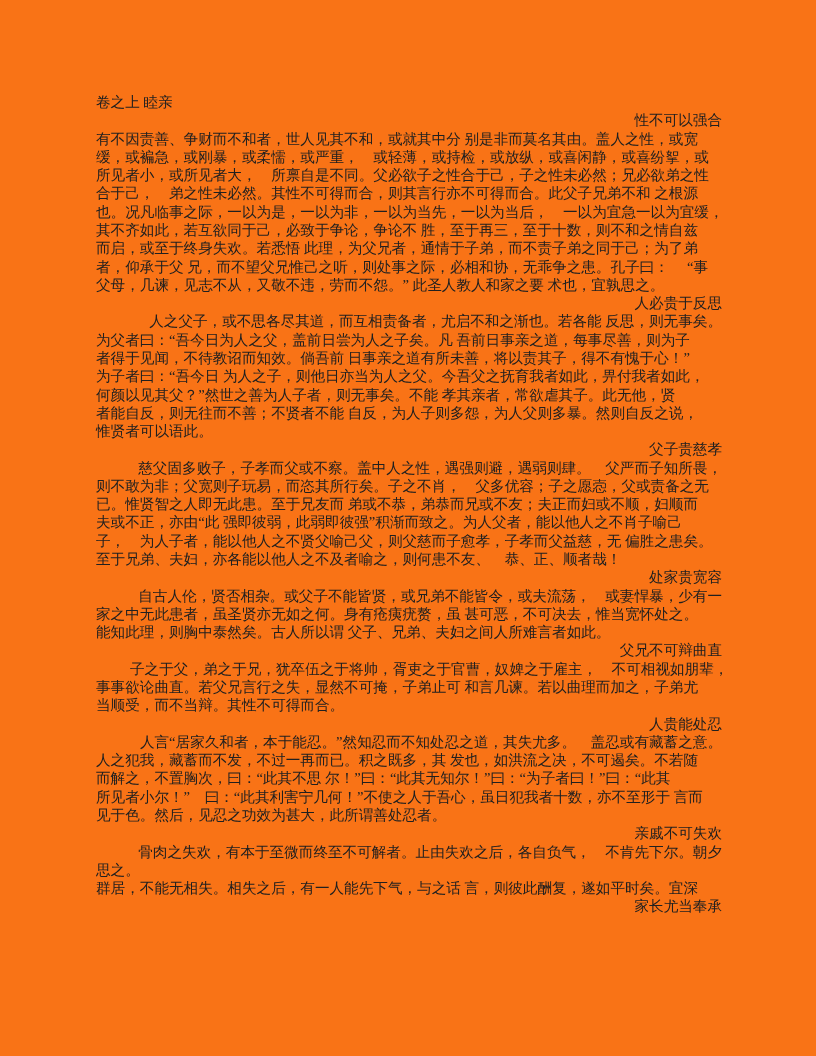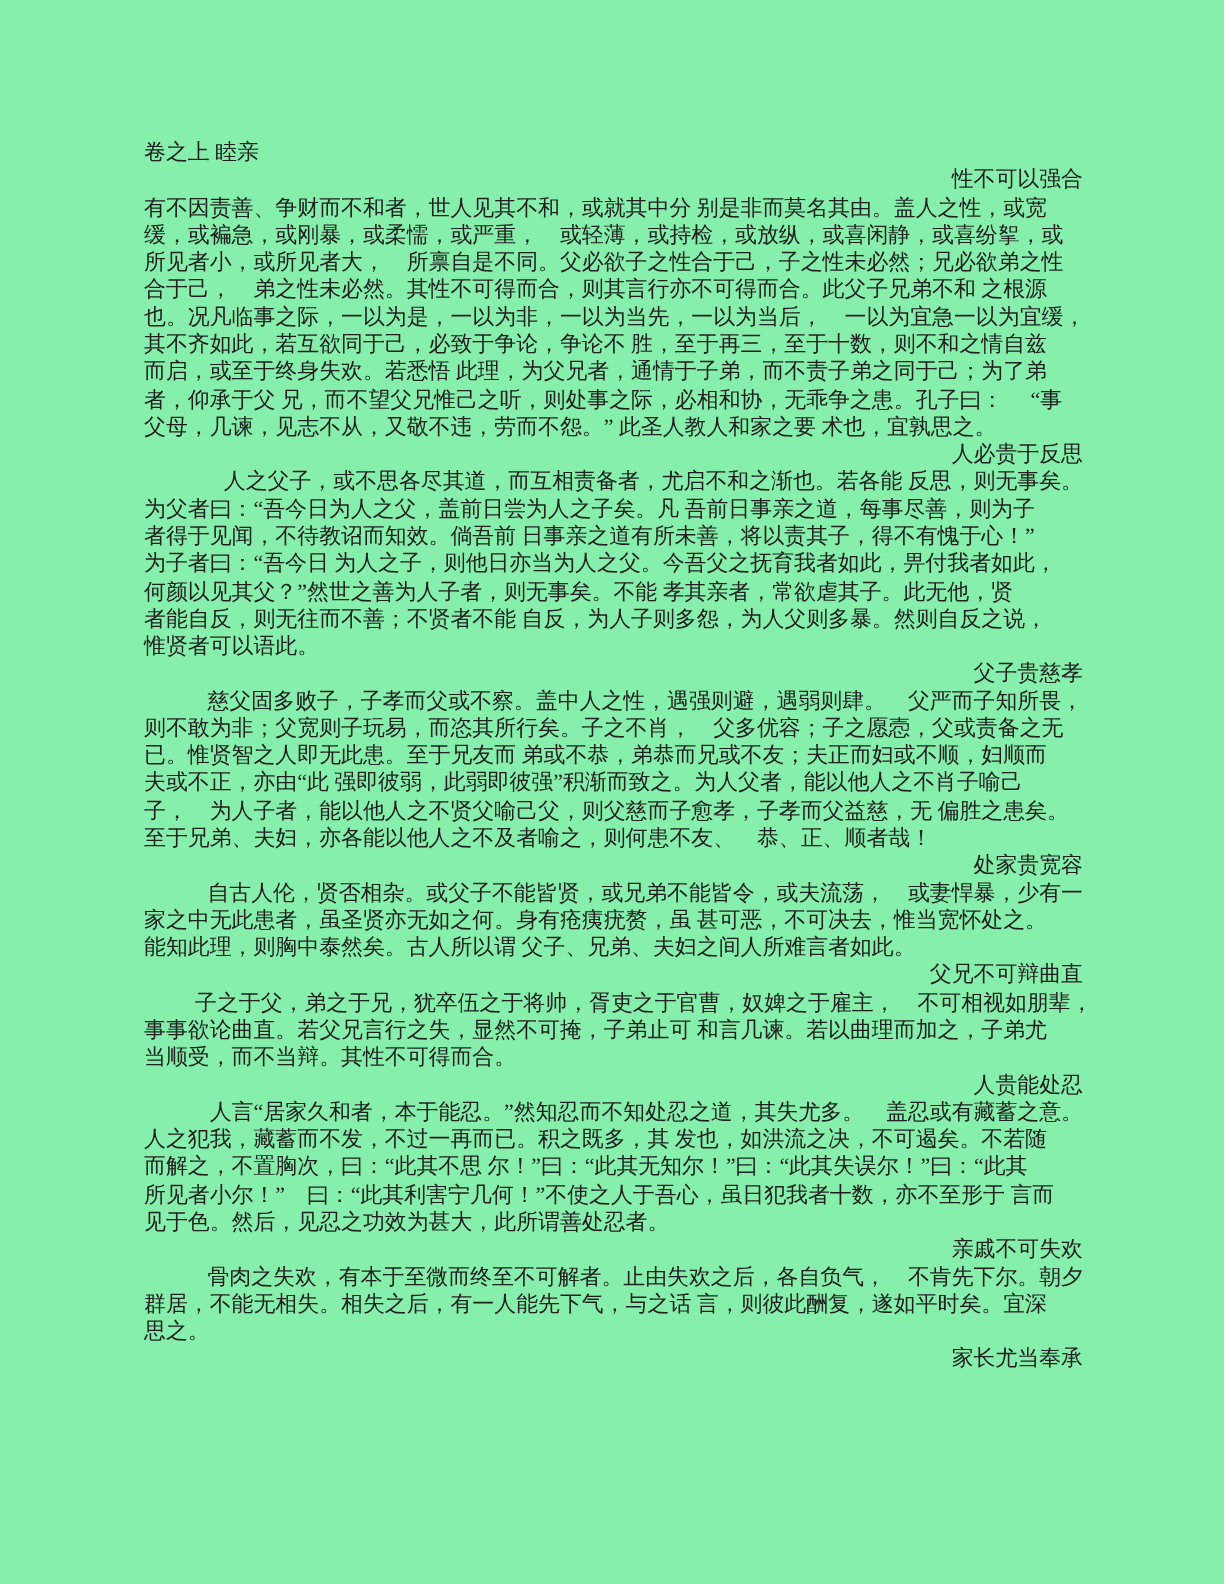--- a/index.html
+++ b/index.html
@@ -5,21 +5,21 @@
   html, body {
     margin: 0;
     padding: 0;
     background: #ffffff;
   }
   .page {
     position: relative;
     width: 816px;
     height: 1056px;
     box-sizing: border-box;
-    background: #86efac;
+    background: #f97316;
     padding: 93px 95px 0 96px;
     overflow: hidden;
   }
   .text-block {
     width: 626px;
   }
   .line {
     font-family: "Liberation Serif", "DejaVu Serif", serif;
     font-size: 14.6px;
     line-height: 18.28px;
@@ -67,22 +67,22 @@
       <div class="line indent">自古人伦，贤否相杂。或父子不能皆贤，或兄弟不能皆令，或夫流荡，　或妻悍暴，少有一</div>
       <div class="line">家之中无此患者，虽圣贤亦无如之何。身有疮痍疣赘，虽 甚可恶，不可决去，惟当宽怀处之。</div>
       <div class="line">能知此理，则胸中泰然矣。古人所以谓 父子、兄弟、夫妇之间人所难言者如此。</div>
       <div class="line indent">父兄不可辩曲直</div>
       <div class="line indent">子之于父，弟之于兄，犹卒伍之于将帅，胥吏之于官曹，奴婢之于雇主，　不可相视如朋辈，</div>
       <div class="line">事事欲论曲直。若父兄言行之失，显然不可掩，子弟止可 和言几谏。若以曲理而加之，子弟尤</div>
       <div class="line">当顺受，而不当辩。其性不可得而合。</div>
       <div class="line indent">人贵能处忍</div>
       <div class="line indent">人言“居家久和者，本于能忍。”然知忍而不知处忍之道，其失尤多。　盖忍或有藏蓄之意。</div>
       <div class="line">人之犯我，藏蓄而不发，不过一再而已。积之既多，其 发也，如洪流之决，不可遏矣。不若随</div>
-      <div class="line">而解之，不置胸次，曰：“此其不思 尔！”曰：“此其无知尔！”曰：“此其失误尔！”曰：“此其</div>
+      <div class="line">而解之，不置胸次，曰：“此其不思 尔！”曰：“此其无知尔！”曰：“为子者曰！”曰：“此其</div>
       <div class="line">所见者小尔！”　曰：“此其利害宁几何！”不使之人于吾心，虽日犯我者十数，亦不至形于 言而</div>
       <div class="line">见于色。然后，见忍之功效为甚大，此所谓善处忍者。</div>
       <div class="line indent">亲戚不可失欢</div>
       <div class="line indent">骨肉之失欢，有本于至微而终至不可解者。止由失欢之后，各自负气，　不肯先下尔。朝夕</div>
+      <div class="line">思之。</div>
       <div class="line">群居，不能无相失。相失之后，有一人能先下气，与之话 言，则彼此酬复，遂如平时矣。宜深</div>
-      <div class="line">思之。</div>
       <div class="line indent">家长尤当奉承</div>
     </div>
 </div>
 
 </body></html>

